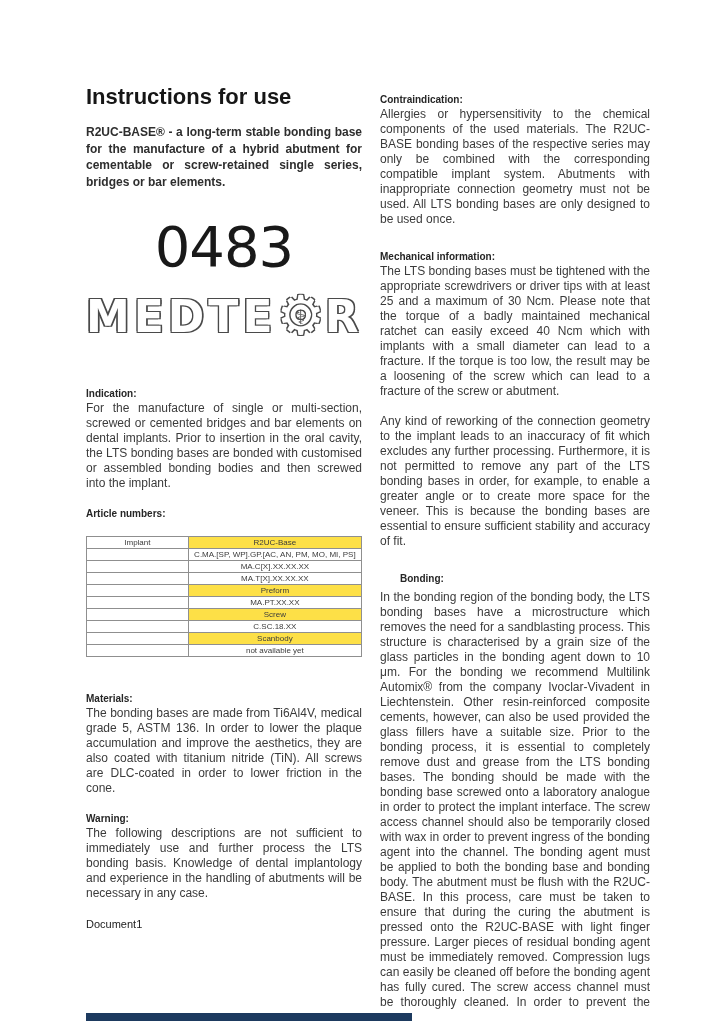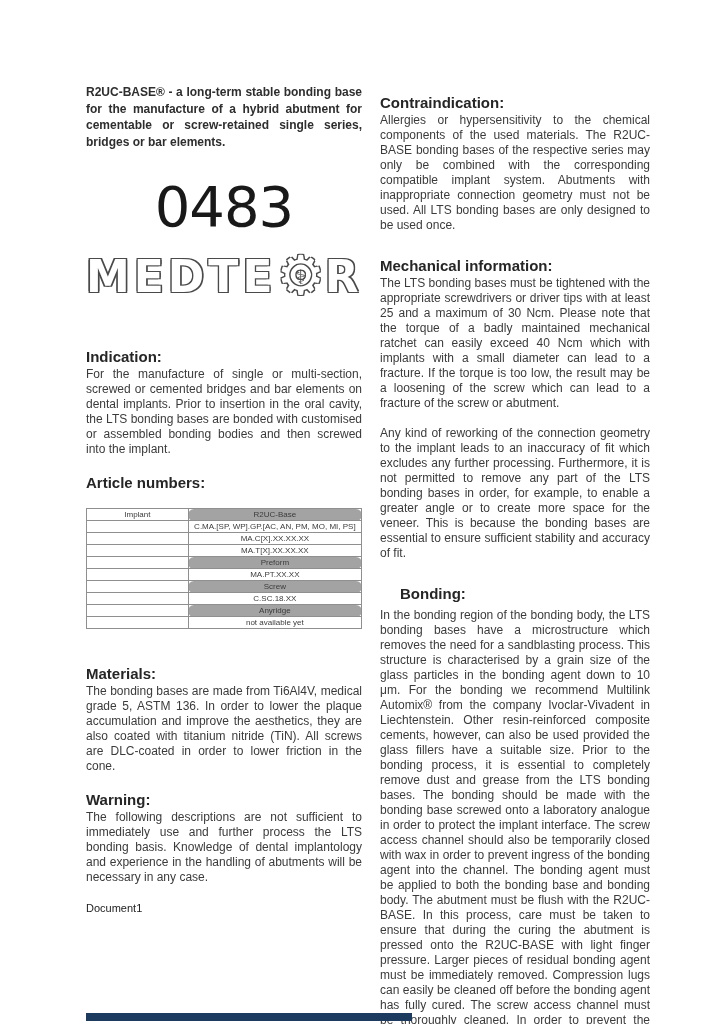--- a/index.html
+++ b/index.html
@@ -25,47 +25,48 @@
                 -1.4px 1.4px 0 #4a4a4a,1.4px 1.4px 0 #4a4a4a;text-align:center;}
   .logo-gear{position:relative;display:inline-block;width:50px;height:56px;}
   .gear-glyph{font-size:54px;line-height:56px;color:#fff;
     font-family:"DejaVu Sans",sans-serif;
     text-shadow:-1.3px -1.3px 0 #4a4a4a,1.3px -1.3px 0 #4a4a4a,
                 -1.3px 1.3px 0 #4a4a4a,1.3px 1.3px 0 #4a4a4a;}
   .staff{position:absolute;left:50%;top:52%;transform:translate(-50%,-50%);
     font-size:20px;color:#4a4a4a;font-family:"DejaVu Sans",sans-serif;text-shadow:none;}
 
   .section{margin:0 0 17px 0;}
-  .sec-head{font-size:15px;font-weight:700;color:#262626;margin:0 0 2px 0;}
+  .sec-head{font-size:10px;font-weight:700;color:#262626;margin:0 0 2px 0;}
   .sec-body{font-size:12px;color:#3b3b3b;line-height:15px;text-align:justify;margin:0;}
   .sec-body + .sec-body{margin-top:15px;}
   .gap-lg{margin-bottom:24px;}
 
   table.art{border-collapse:collapse;width:100%;margin:8px 0 36px 0;
             font-size:8px;color:#3b3b3b;}
   table.art td{border:0.8px solid #8f8f8f;text-align:center;padding:1px 2px;
                height:9px;white-space:nowrap;overflow:hidden;}
   td.c1{width:37%;}
   td.c2{width:63%;}
-  td.shaded{background:#a3a3a3;border-radius:6px;}
+  td.shaded{background:#fde047;}
 
   .doc-footer{font-size:11px;color:#222;margin-top:10px;font-weight:400;}
 
   .bottom-bar{position:absolute;left:86px;top:1013px;width:326px;height:8px;
               background:#1d3a5f;}
 
   .mech-p2{margin-top:0;}
 </style>
 </head>
 <body>
 
 <div class="page">
 
   <div class="col col-left">
 
+    <h1>Instructions for use</h1>
 
     <p class="intro">R2UC-BASE® - a long-term stable bonding base for the manufacture of a hybrid abutment for cementable or screw-retained single series, bridges or bar elements.</p>
 
     <div class="ce-row">
       <svg width="70" height="46" viewBox="0 0 70 46">
         <path d="M27 5.5 A18 18 0 1 0 27 40.5" fill="none" stroke="#161616" stroke-width="7"></path>
         <path d="M61 5.5 A18 18 0 1 0 61 40.5" fill="none" stroke="#161616" stroke-width="7"></path>
         <line x1="48" y1="23" x2="62" y2="23" stroke="#161616" stroke-width="7"></line>
       </svg>
       <span class="ce-num">0483</span>
@@ -115,21 +116,21 @@
       <tr>
         <td class="c1"></td>
         <td class="c2 shaded">Screw</td>
       </tr>
       <tr>
         <td class="c1"></td>
         <td class="c2">C.SC.18.XX</td>
       </tr>
       <tr>
         <td class="c1"></td>
-        <td class="c2 shaded">Anyridge</td>
+        <td class="c2 shaded">Scanbody</td>
       </tr>
       <tr>
         <td class="c1"></td>
         <td class="c2">not available yet</td>
       </tr>
     </tbody>
       </table>
 
     <div class="section">
       <div class="sec-head">Materials:</div>

